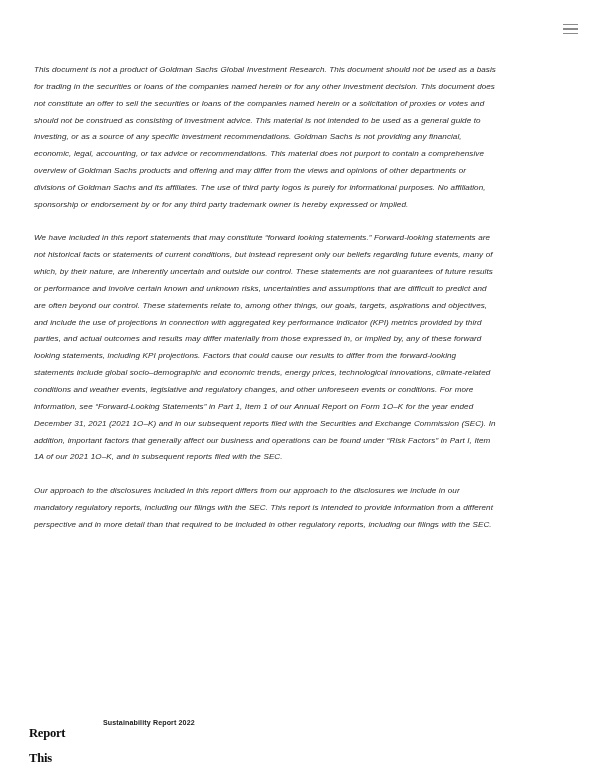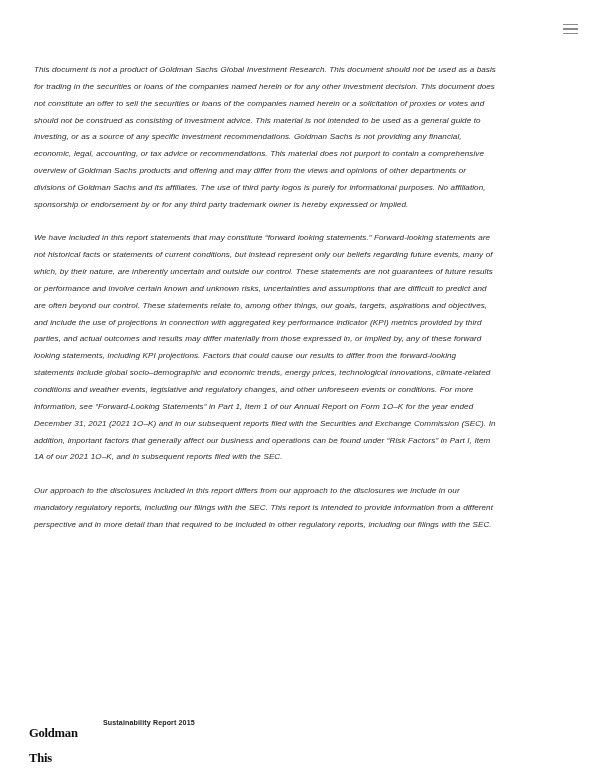--- a/index.html
+++ b/index.html
@@ -125,19 +125,19 @@
   </div>
 
   <div class="content">
     <p class="para">This document is not a product of Goldman Sachs Global Investment Research. This document should not be used as a basis for trading in the securities or loans of the companies named herein or for any other investment decision. This document does not constitute an offer to sell the securities or loans of the companies named herein or a solicitation of proxies or votes and should not be construed as consisting of investment advice. This material is not intended to be used as a general guide to investing, or as a source of any specific investment recommendations. Goldman Sachs is not providing any financial, economic, legal, accounting, or tax advice or recommendations. This material does not purport to contain a comprehensive overview of Goldman Sachs products and offering and may differ from the views and opinions of other departments or divisions of Goldman Sachs and its affiliates. The use of third party logos is purely for informational purposes. No affiliation, sponsorship or endorsement by or for any third party trademark owner is hereby expressed or implied.</p>
     <p class="para">We have included in this report statements that may constitute “forward looking statements.” Forward-looking statements are not historical facts or statements of current conditions, but instead represent only our beliefs regarding future events, many of which, by their nature, are inherently uncertain and outside our control. These statements are not guarantees of future results or performance and involve certain known and unknown risks, uncertainties and assumptions that are difficult to predict and are often beyond our control. These statements relate to, among other things, our goals, targets, aspirations and objectives, and include the use of projections in connection with aggregated key performance indicator (KPI) metrics provided by third parties, and actual outcomes and results may differ materially from those expressed in, or implied by, any of these forward looking statements, including KPI projections. Factors that could cause our results to differ from the forward-looking statements include global socio–demographic and economic trends, energy prices, technological innovations, climate-related conditions and weather events, legislative and regulatory changes, and other unforeseen events or conditions. For more information, see “Forward-Looking Statements” in Part 1, Item 1 of our Annual Report on Form 1O–K for the year ended December 31, 2021 (2021 1O–K) and in our subsequent reports filed with the Securities and Exchange Commission (SEC). In addition, important factors that generally affect our business and operations can be found under “Risk Factors” in Part I, Item 1A of our 2021 1O–K, and in subsequent reports filed with the SEC.</p>
     <p class="para">Our approach to the disclosures included in this report differs from our approach to the disclosures we include in our mandatory regulatory reports, including our filings with the SEC. This report is intended to provide information from a different perspective and in more detail than that required to be included in other regulatory reports, including our filings with the SEC.</p>
   </div>
 
   <div class="footer">
     <div class="gs-logo">
-      <span class="logo-line">Goldman</span>
+      <span class="logo-line">Report</span>
       <span class="logo-line">This</span>
     </div>
-    <div class="footer-title">Sustainability Report 2015</div>
+    <div class="footer-title">Sustainability Report 2022</div>
   </div>
 
 </div>
 
 </body></html>

